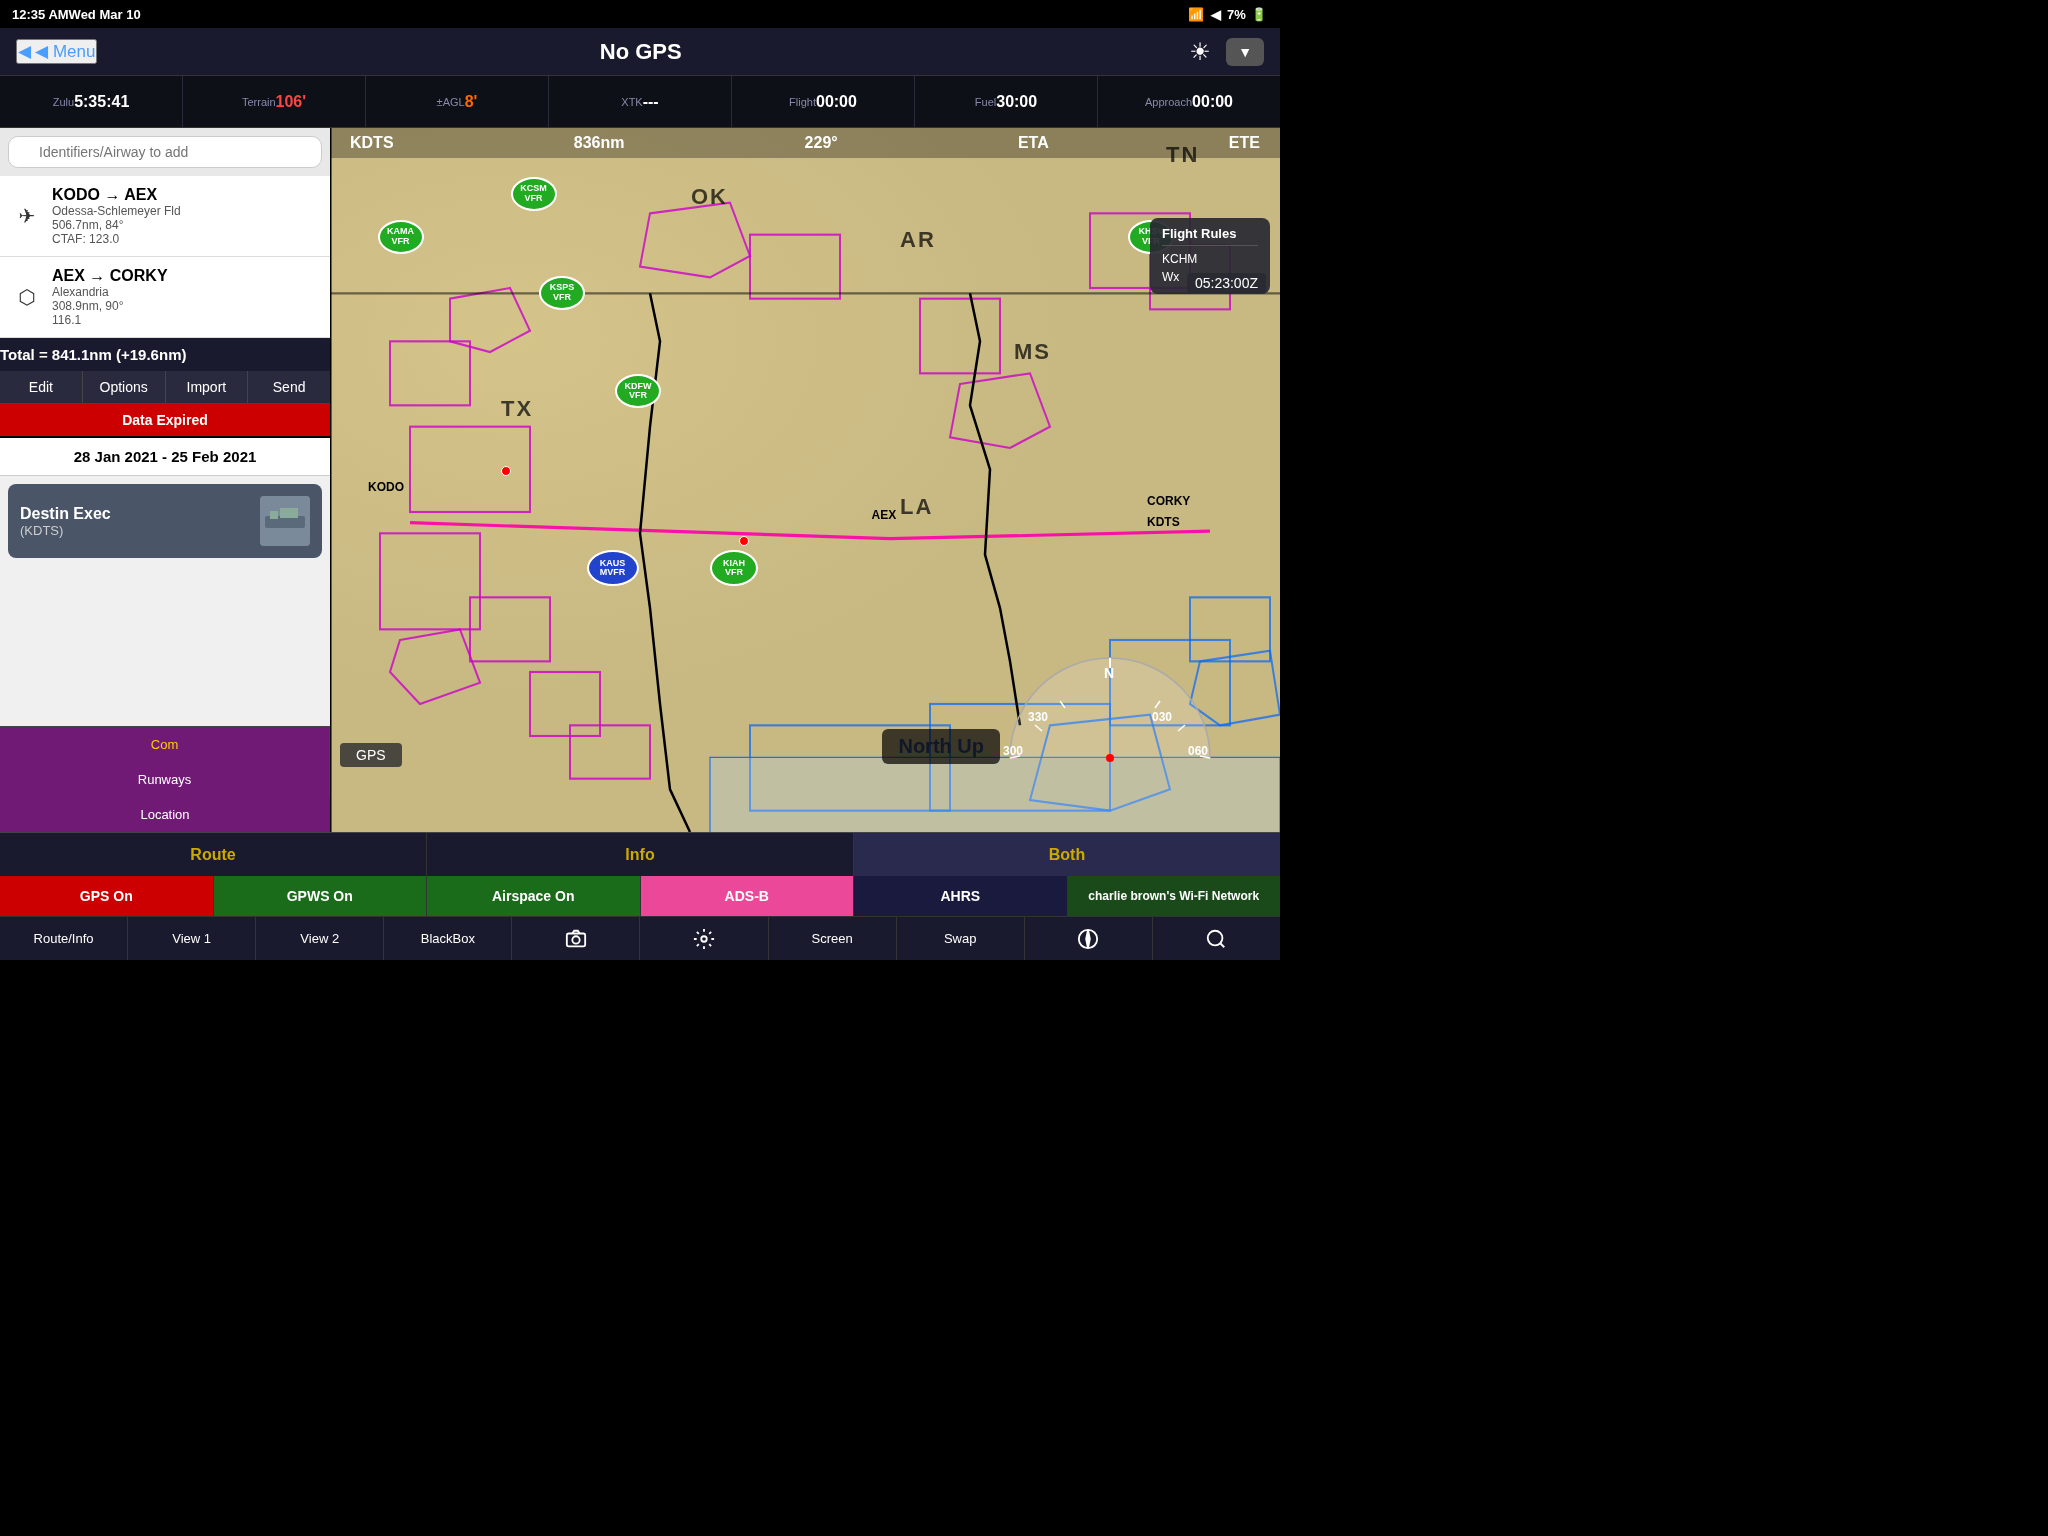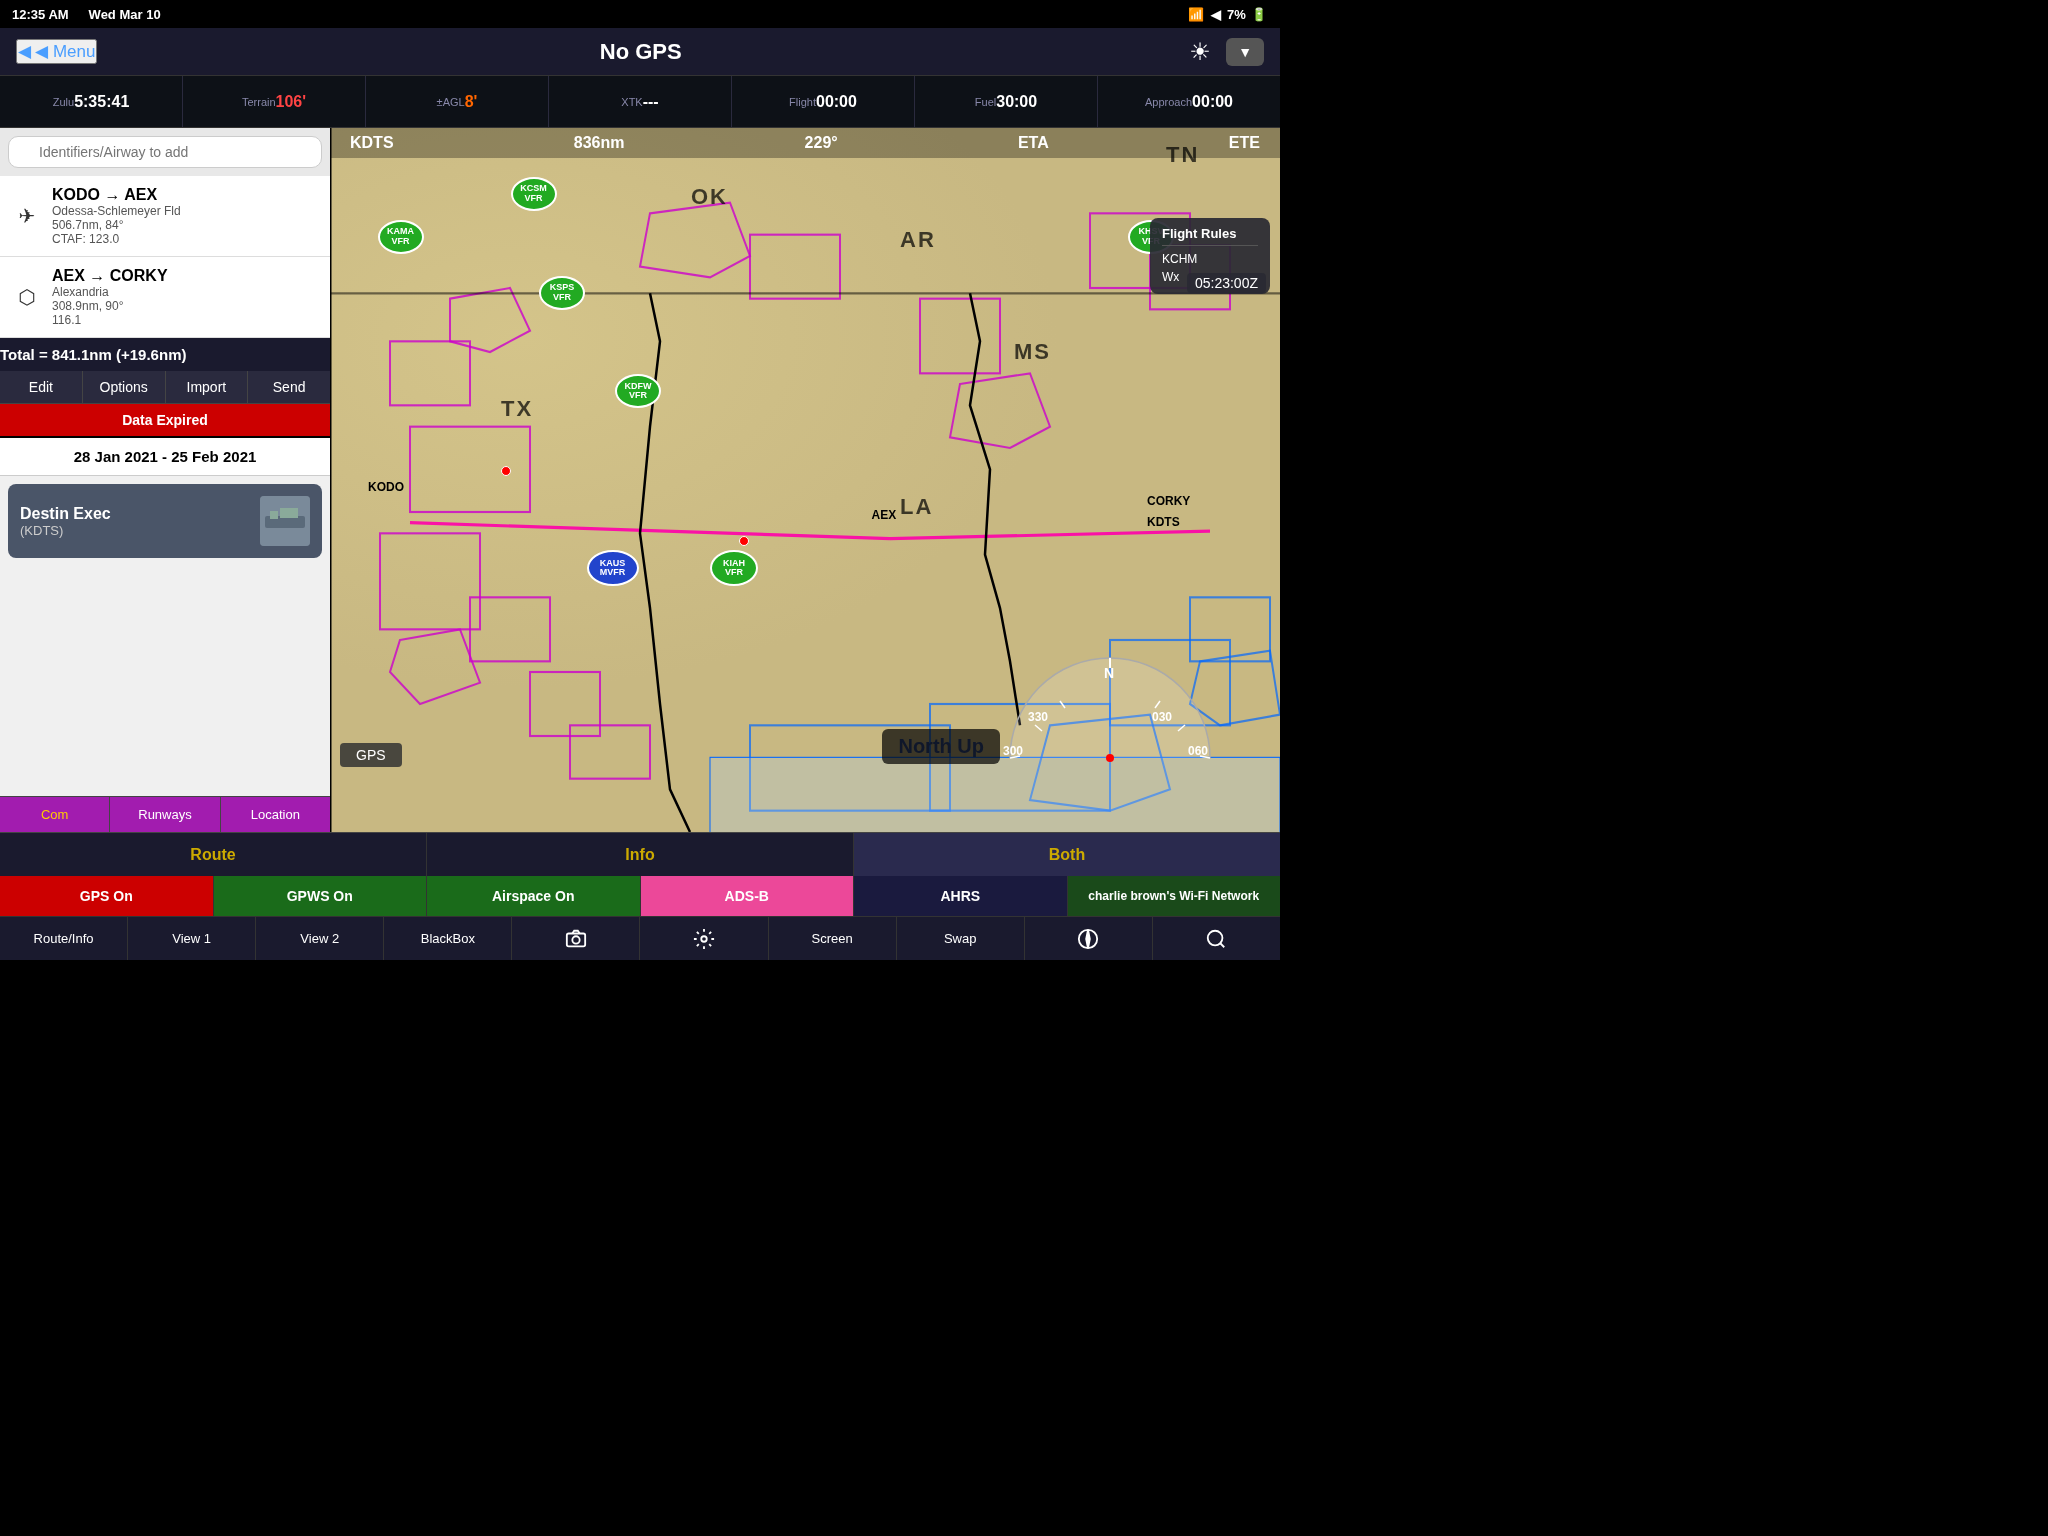--- a/index.html
+++ b/index.html
@@ -17,21 +17,21 @@
       height: 28px;
       background: #000;
       display: flex;
       align-items: center;
       justify-content: space-between;
       padding: 0 12px;
       color: #fff;
       font-size: 13px;
       font-weight: 600;
     }
-    #status-bar .left { display: flex; gap: 20px; }
+    #status-bar .left { display: flex; gap: 0; }
     #status-bar .right { display: flex; align-items: center; gap: 6px; }
 
     
     #title-bar {
       height: 48px;
       background: #1a1a2e;
       display: flex;
       align-items: center;
       justify-content: space-between;
       padding: 0 16px;
@@ -225,22 +225,23 @@
       border-radius: 4px;
       display: flex; align-items: center; justify-content: center;
       font-size: 10px; color: #ccc;
       overflow: hidden;
     }
 
     
     .left-bottom-tabs {
       margin-top: auto;
       display: flex;
-      background: #a21caf;
+      background: #701a75;
       border-top: 1px solid #444;
+      flex-direction: column;
     }
     .left-tab {
       flex: 1;
       color: #ffcc00;
       background: transparent;
       border: none;
       border-right: 1px solid #444;
       padding: 10px 0;
       font-size: 13px;
       text-align: center;

